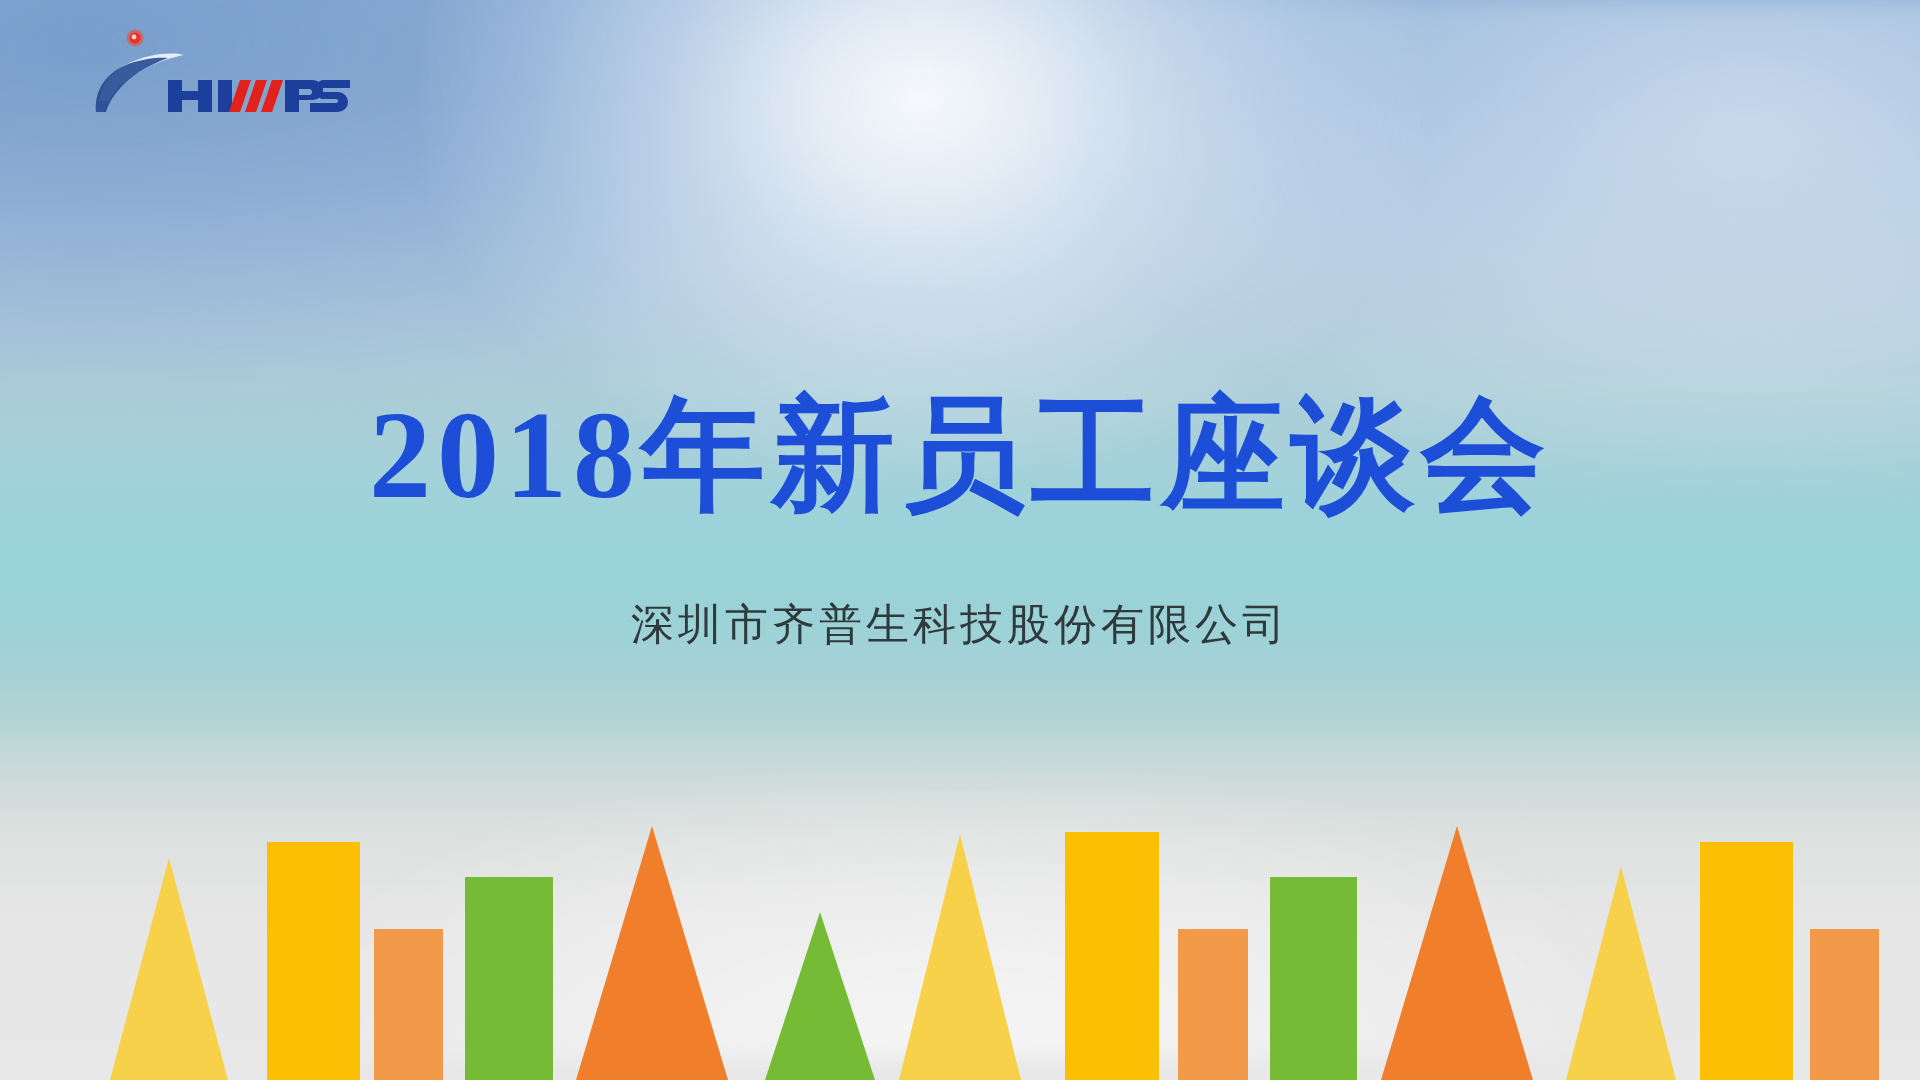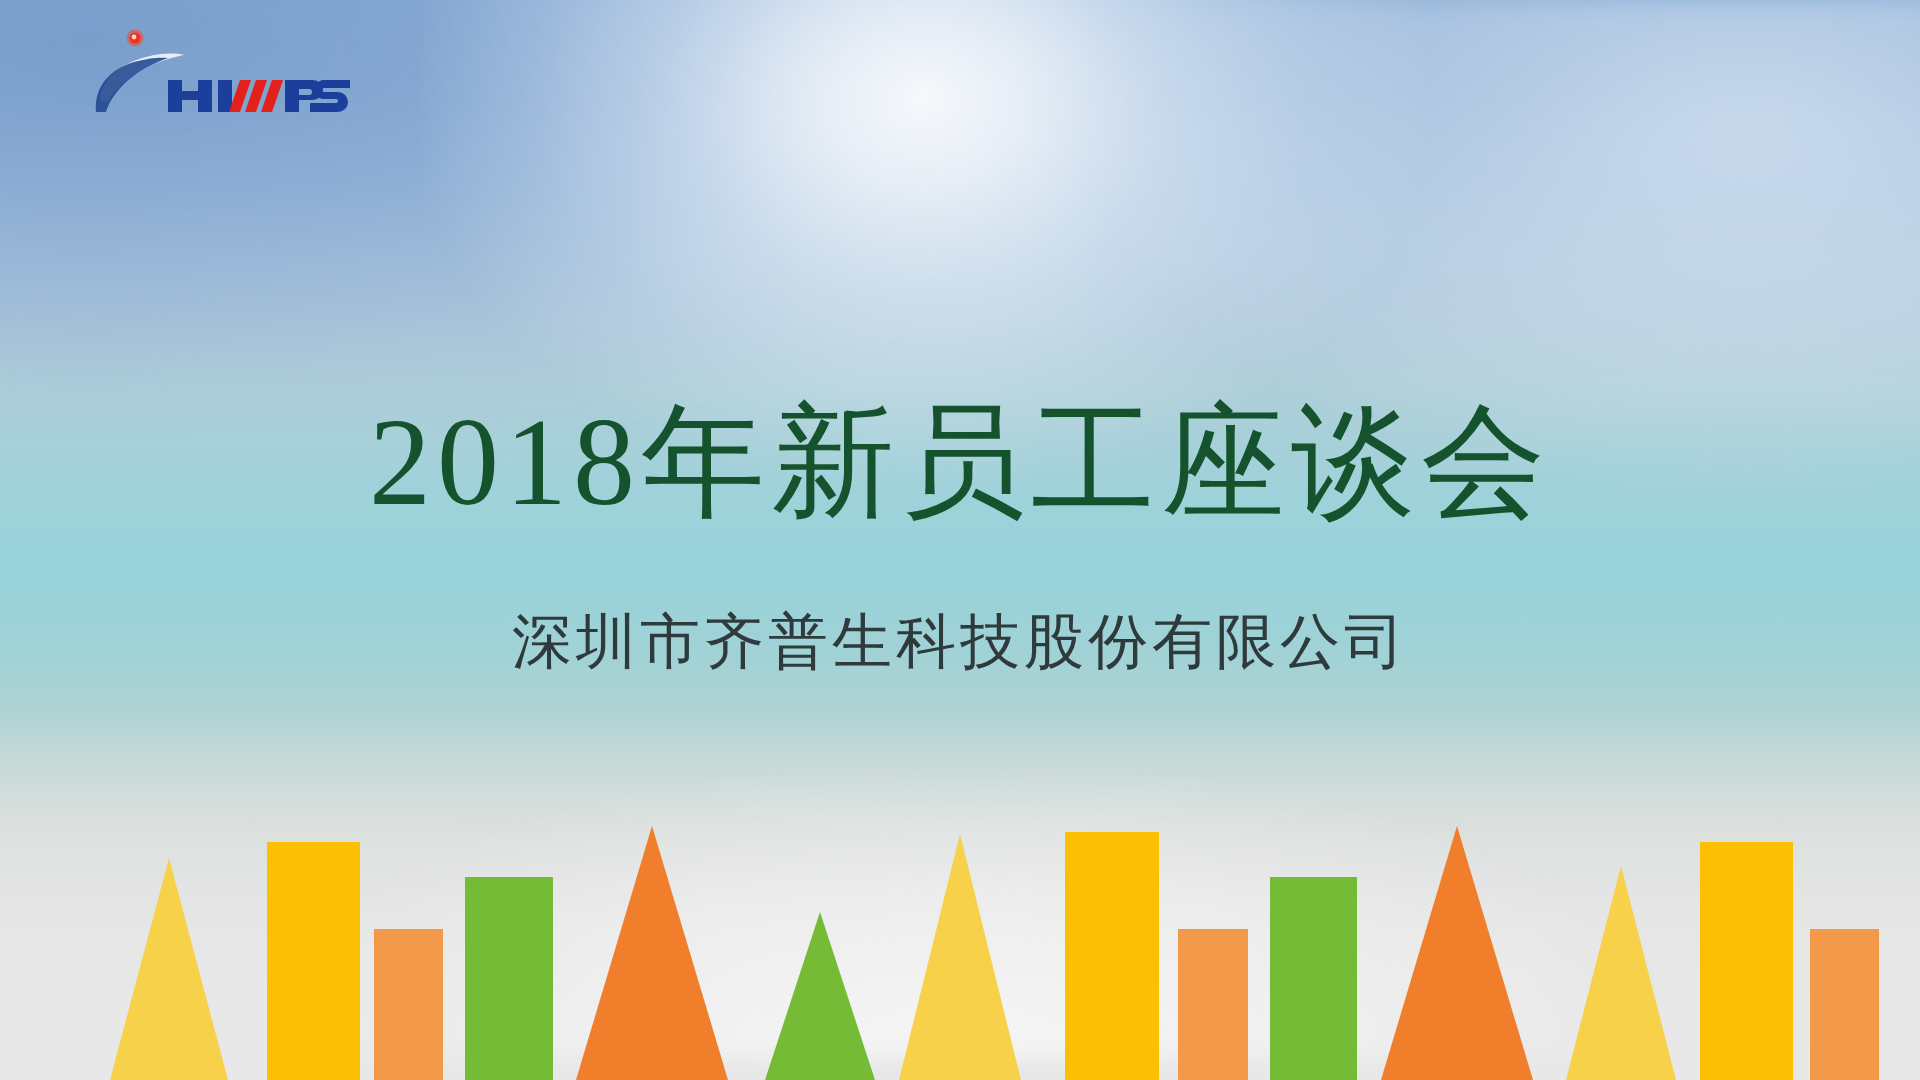--- a/index.html
+++ b/index.html
@@ -131,28 +131,28 @@
     left: 0;
     right: 0;
     top: 388px;
     text-align: center;
   }
   .slide-title {
     font-family: "Liberation Serif", "DejaVu Serif", serif;
     font-size: 124px;
     line-height: 1.08;
     letter-spacing: 6px;
-    color: #14532d;
-    margin: 8px;
-    font-weight: 400;
+    color: #1d4ed8;
+    margin: 1px;
+    font-weight: 700;
     white-space: nowrap;
   }
   .slide-subtitle {
     font-family: "Liberation Serif", "DejaVu Serif", serif;
-    font-size: 60px;
+    font-size: 43px;
     line-height: 1.2;
     letter-spacing: 4px;
     color: #2f3a3c;
     margin: 76px 0 0 0;
     font-weight: 400;
     white-space: nowrap;
   }
 
   
   .shape-band {

